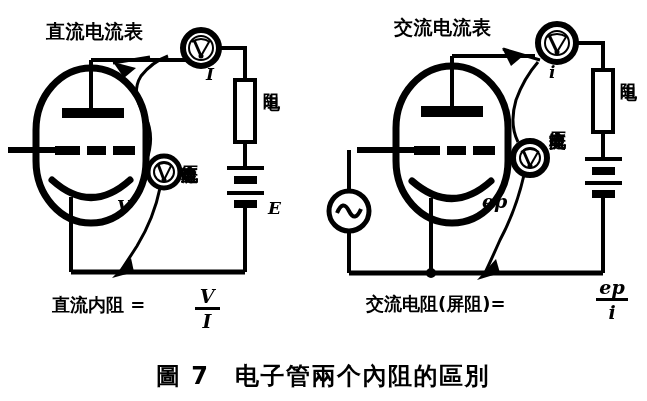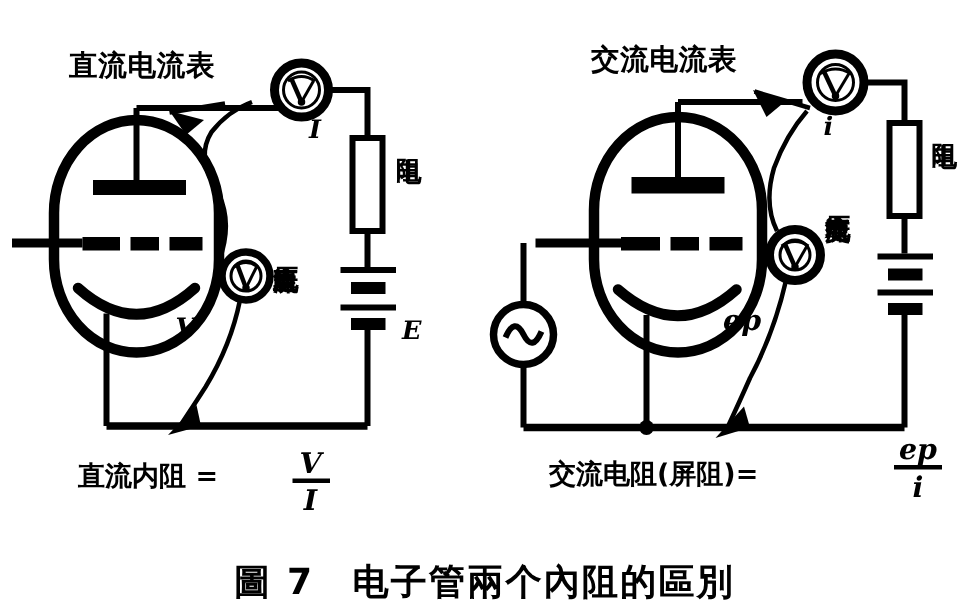--- a/index.html
+++ b/index.html
@@ -1,21 +1,21 @@
 <!DOCTYPE html>
 <html><head>
 <meta charset="utf-8">
 <style>
   html,body{margin:0;padding:0;background:#ffffff;}
   body{
     width:647px;height:401px;overflow:hidden;position:relative;
     font-family:"DejaVu Sans","Liberation Sans",sans-serif;
     color:#000;
   }
-  #stage{position:absolute;left:0;top:12px;width:647px;height:299px;}
+  #stage{position:absolute;left:0;top:0;width:647px;height:299px;}
   svg{display:block;}
   .cjk{
     font-family:"DejaVu Sans","Liberation Sans",sans-serif;
     font-weight:bold;
     fill:#000;
   }
   .ital{
     font-family:"DejaVu Serif","Liberation Serif",serif;
     font-style:italic;font-weight:bold;fill:#000;
   }

